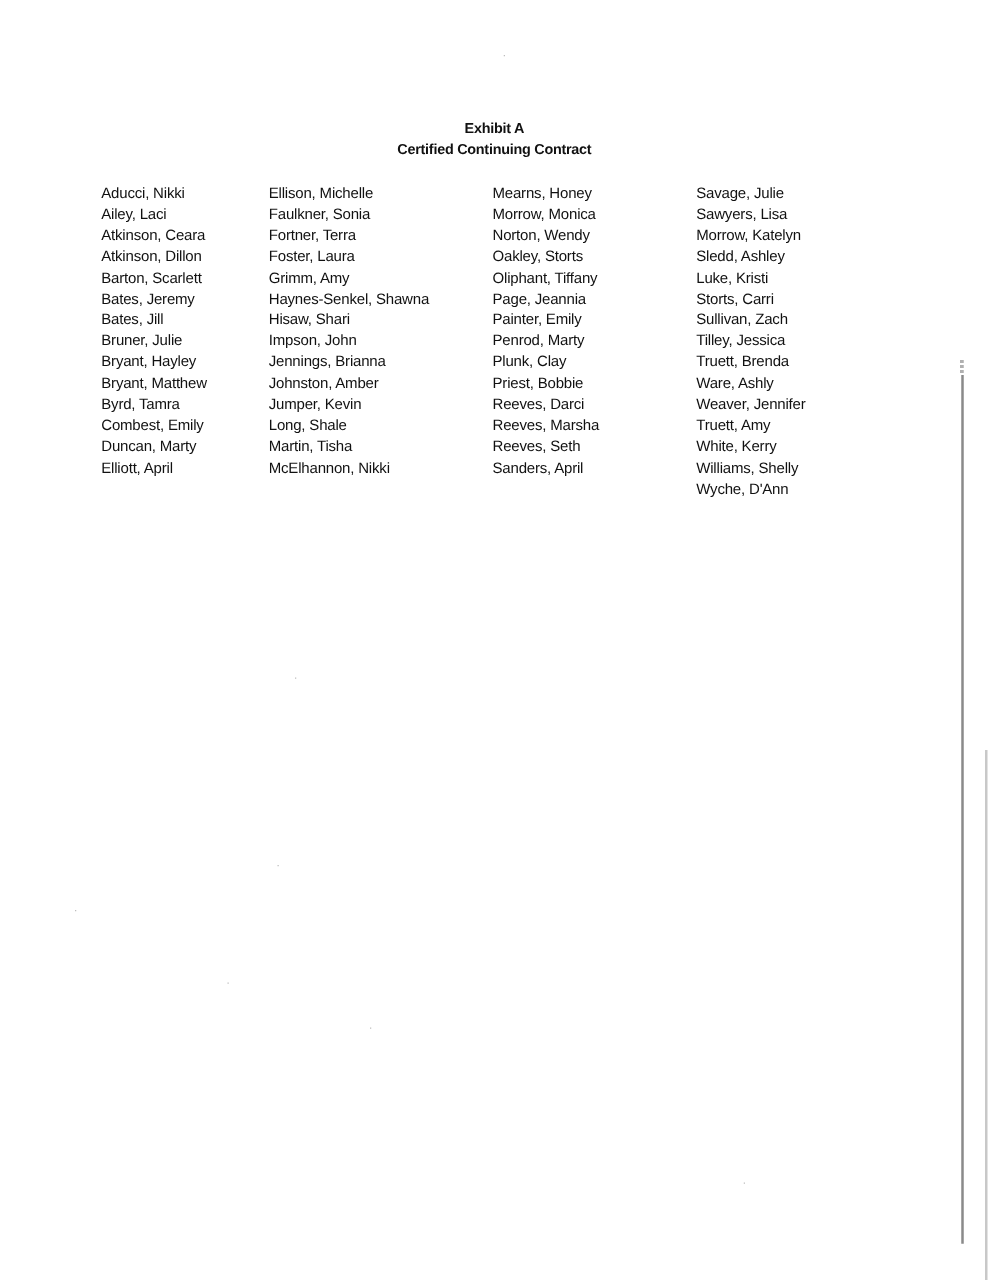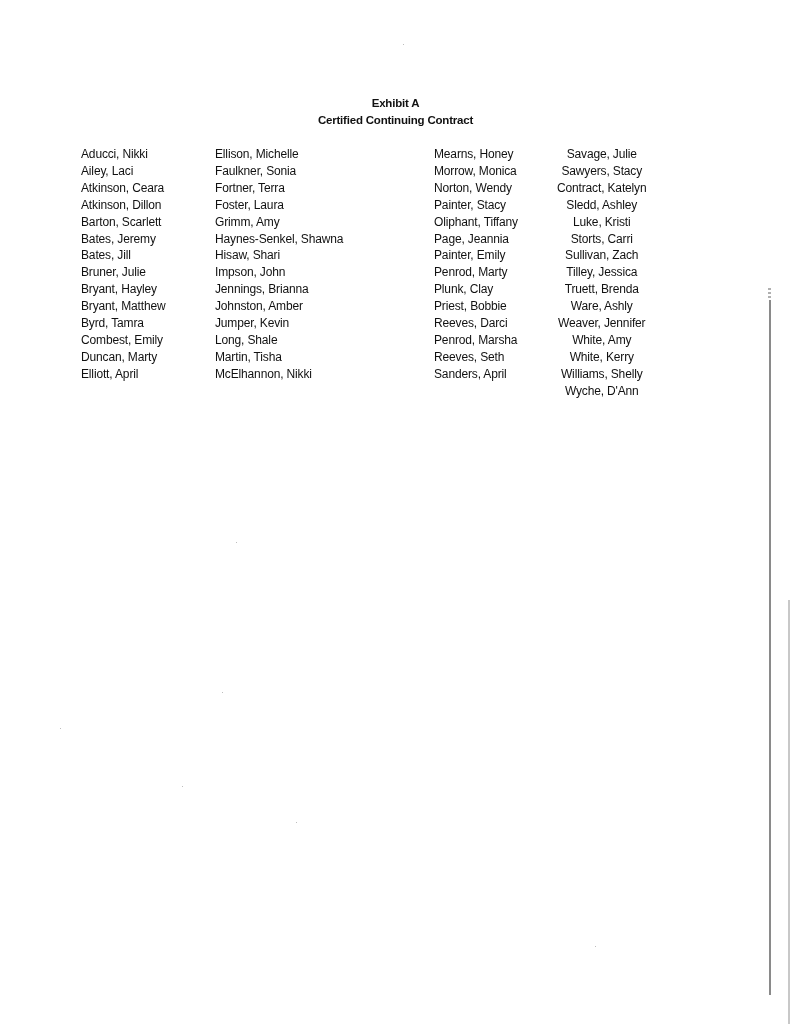--- a/index.html
+++ b/index.html
@@ -48,22 +48,22 @@
       list-style: none;
     }
     .col li {
       font-size: 12px;
       line-height: 16.9px;
       white-space: nowrap;
       letter-spacing: -0.15px;
     }
     #col-1 { left: 81px; }
     #col-2 { left: 215px; }
-    #col-3 { left: 394px; margin-left: 40px; }
-    #col-4 { left: 557px; text-align: center; }
+    #col-3 { left: 394px; }
+    #col-4 { left: 557px; }
 
     .scan-edge {
       position: absolute;
       left: 769px;
       top: 300px;
       width: 2px;
       height: 695px;
       background: #8a8a8a;
     }
     .scan-edge-dots {
@@ -127,45 +127,45 @@
       <li>Bryant, Matthew</li>
       <li>Byrd, Tamra</li>
       <li>Combest, Emily</li>
       <li>Duncan, Marty</li>
       <li>Elliott, April</li>
     </ul>
   <ul class="col" id="col-3">
       <li>Mearns, Honey</li>
       <li>Morrow, Monica</li>
       <li>Norton, Wendy</li>
-      <li>Painter, Stacy</li>
+      <li>Oakley, Storts</li>
       <li>Oliphant, Tiffany</li>
       <li>Page, Jeannia</li>
       <li>Painter, Emily</li>
       <li>Penrod, Marty</li>
       <li>Plunk, Clay</li>
       <li>Priest, Bobbie</li>
       <li>Reeves, Darci</li>
-      <li>Penrod, Marsha</li>
+      <li>Reeves, Marsha</li>
       <li>Reeves, Seth</li>
       <li>Sanders, April</li>
     </ul>
   <ul class="col" id="col-4">
       <li>Savage, Julie</li>
-      <li>Sawyers, Stacy</li>
-      <li>Contract, Katelyn</li>
+      <li>Sawyers, Lisa</li>
+      <li>Morrow, Katelyn</li>
       <li>Sledd, Ashley</li>
       <li>Luke, Kristi</li>
       <li>Storts, Carri</li>
       <li>Sullivan, Zach</li>
       <li>Tilley, Jessica</li>
       <li>Truett, Brenda</li>
       <li>Ware, Ashly</li>
       <li>Weaver, Jennifer</li>
-      <li>White, Amy</li>
+      <li>Truett, Amy</li>
       <li>White, Kerry</li>
       <li>Williams, Shelly</li>
       <li>Wyche, D'Ann</li>
     </ul>
 
   <div class="scan-edge-dots"></div>
   <div class="scan-edge"></div>
   <div class="scan-edge-right"></div>
 
   <div class="speck" style="left:403px;top:44px;"></div>

